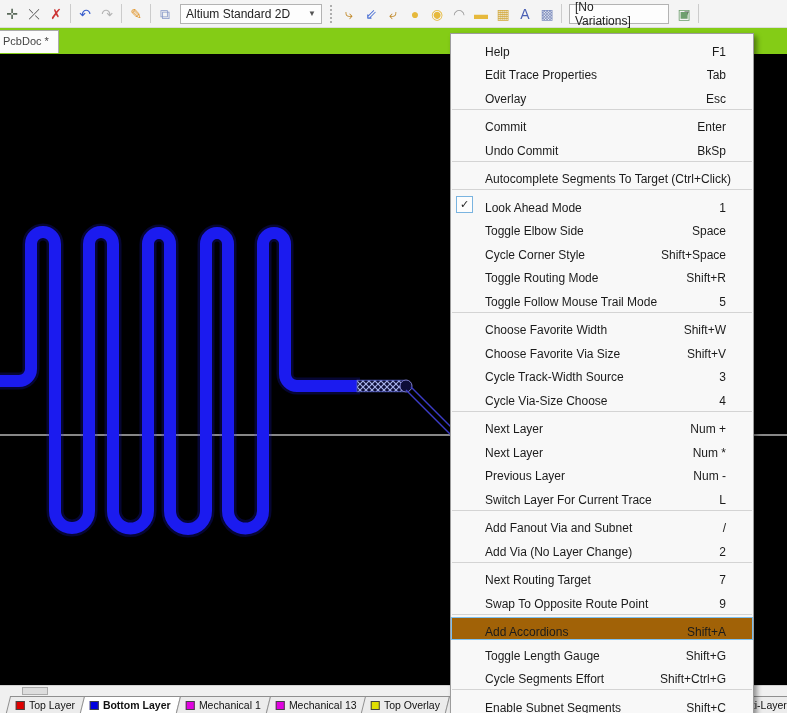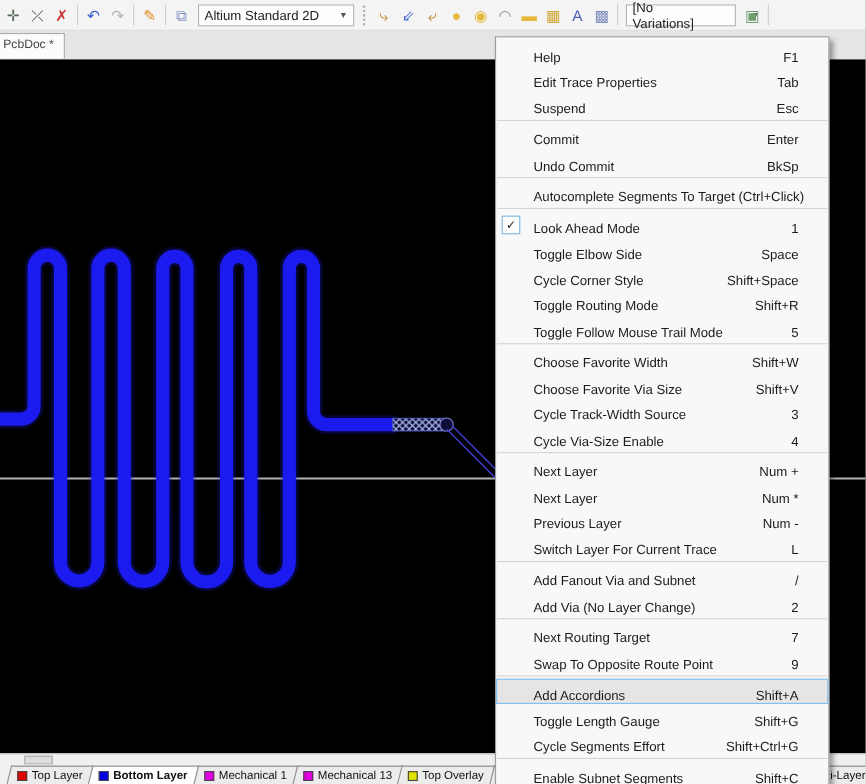--- a/index.html
+++ b/index.html
@@ -15,21 +15,21 @@
           justify-content:center; font-size:14px; line-height:1; cursor:default; }
   .tsep { width:1px; height:19px; background:#cccccc; margin:0 3px; }
   .tgrip { width:4px; height:18px; margin:0 4px; border-left:2px dotted #aeaeae; }
   .tdrop { height:20px; background:#fdfdfd; border:1px solid #b3b3b3;
            display:flex; align-items:center; justify-content:space-between;
            font-size:12px; color:#222; padding:0 5px; margin:0 4px; }
   .tdrop .arrow { font-size:8px; color:#555; margin-left:8px; }
 
   
   .tabstrip { position:absolute; top:28px; left:0; right:0; height:26px;
-              background:#e5e5e5; }
+              background:#84cc16; }
   .doctab { position:absolute; left:-7px; top:2px; height:23px;
             background:#fcfcfc; border:1px solid #ababab; border-bottom:none;
             font-size:11px; color:#444; padding:4px 9px 0 9px; white-space:nowrap; }
 
   
   .canvas { position:absolute; top:54px; left:0; right:0; height:631px;
             background:#000000; }
   .canvas svg { position:absolute; top:0; left:0; }
 
   
@@ -50,21 +50,21 @@
 
   
   .menu { position:absolute; left:450px; top:33px; width:304px;
           background:#f8f8f8; border:1px solid #9c9c9c; padding:2px 0;
           box-shadow:3px 3px 5px rgba(0,0,0,.4); z-index:10; }
   .mi { height:23.5px; display:flex; align-items:flex-end; position:relative;
         padding:0 26px 0 33px; font-size:12px; color:#1b1b1b;
         border:1px solid transparent; cursor:default; }
   .mi .lbl { flex:1; white-space:nowrap; }
   .mi .sc  { margin-left:8px; white-space:nowrap; }
-  .mi.hl { background:#e5e5e5; border-color:#7fc0ee; }
+  .mi.hl { background:#a16207; border-color:#7fc0ee; }
   .mi .check { position:absolute; left:4px; top:3px; width:17px; height:17px;
                border:1px solid #7ab4e0; background:#fdfdfd; display:none;
                align-items:center; justify-content:center; font-size:11px;
                color:#222; }
   .mi .check.show { display:flex; }
   .msep { height:1px; background:#d4d4d4; margin:2px 1px; }
 </style>
 </head>
 <body>
 
@@ -254,21 +254,21 @@
     </div>
 
     <div class="mi">
 
       <span class="lbl">Edit Trace Properties</span>
       <span class="sc">Tab</span>
     </div>
 
     <div class="mi">
 
-      <span class="lbl">Suspend</span>
+      <span class="lbl">Overlay</span>
       <span class="sc">Esc</span>
     </div>
 
     <div class="msep"></div>
 
     <div class="mi">
 
       <span class="lbl">Commit</span>
       <span class="sc">Enter</span>
     </div>
@@ -334,21 +334,21 @@
     </div>
 
     <div class="mi">
 
       <span class="lbl">Cycle Track-Width Source</span>
       <span class="sc">3</span>
     </div>
 
     <div class="mi">
 
-      <span class="lbl">Cycle Via-Size Enable</span>
+      <span class="lbl">Cycle Via-Size Choose</span>
       <span class="sc">4</span>
     </div>
 
     <div class="msep"></div>
 
     <div class="mi">
 
       <span class="lbl">Next Layer</span>
       <span class="sc">Num +</span>
     </div>

